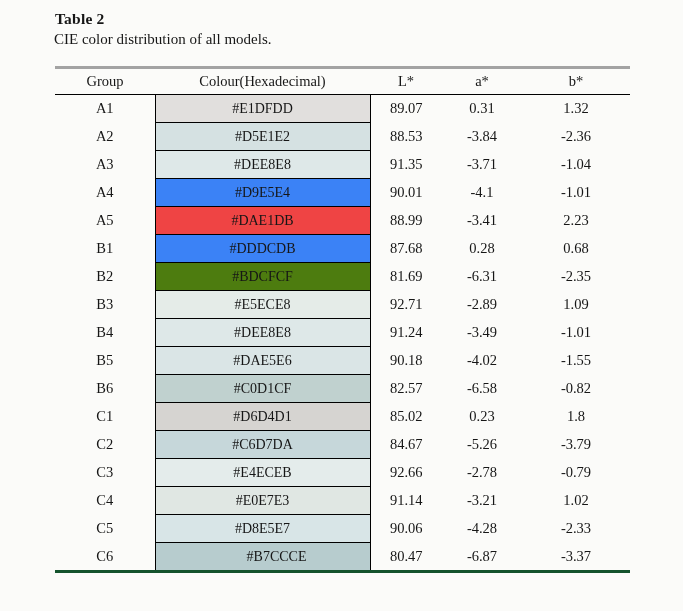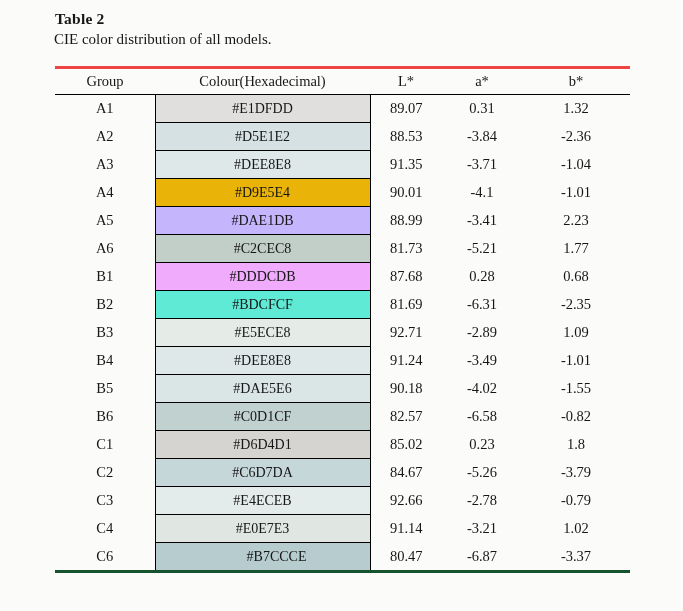--- a/index.html
+++ b/index.html
@@ -35,21 +35,21 @@
     left: 55px;
     top: 66px;
     width: 575px;
     border-collapse: collapse;
     table-layout: fixed;
     font-size: 14.5px;
     color: #161616;
   }
   table.cie-table thead th {
     font-weight: normal;
-    border-top: 3px solid #ef4444;
+    border-top: 3px solid #a3a3a3;
     border-bottom: 1px solid #000;
     height: 25px;
     padding: 0;
     text-align: center;
     font-size: 14.5px;
   }
   table.cie-table tbody td {
     height: 27px;
     padding: 0;
     text-align: center;
@@ -114,49 +114,42 @@
         </tr>
         <tr>
           <td class="cell-group">A3</td>
           <td class="cell-swatch" style="background: rgb(222, 232, 232);">#DEE8E8</td>
           <td class="cell-num">91.35</td>
           <td class="cell-num">-3.71</td>
           <td class="cell-num">-1.04</td>
         </tr>
         <tr>
           <td class="cell-group">A4</td>
-          <td class="cell-swatch" style="background: #eab308;">#D9E5E4</td>
+          <td class="cell-swatch" style="background: #3b82f6;">#D9E5E4</td>
           <td class="cell-num">90.01</td>
           <td class="cell-num">-4.1</td>
           <td class="cell-num">-1.01</td>
         </tr>
         <tr>
           <td class="cell-group">A5</td>
-          <td class="cell-swatch" style="background: #c4b5fd; margin-top: 44px;">#DAE1DB</td>
+          <td class="cell-swatch" style="background: #ef4444; margin-top: 44px;">#DAE1DB</td>
           <td class="cell-num">88.99</td>
           <td class="cell-num">-3.41</td>
           <td class="cell-num">2.23</td>
         </tr>
         <tr>
-          <td class="cell-group">A6</td>
-          <td class="cell-swatch" style="background: rgb(194, 206, 200);">#C2CEC8</td>
-          <td class="cell-num">81.73</td>
-          <td class="cell-num">-5.21</td>
-          <td class="cell-num">1.77</td>
-        </tr>
-        <tr>
           <td class="cell-group">B1</td>
-          <td class="cell-swatch" style="background: #f0abfc; margin-left: 32px;">#DDDCDB</td>
+          <td class="cell-swatch" style="background: #3b82f6; margin-left: 32px;">#DDDCDB</td>
           <td class="cell-num">87.68</td>
           <td class="cell-num">0.28</td>
           <td class="cell-num">0.68</td>
         </tr>
         <tr>
           <td class="cell-group">B2</td>
-          <td class="cell-swatch" style="background: #5eead4;">#BDCFCF</td>
+          <td class="cell-swatch" style="background: #4d7c0f;">#BDCFCF</td>
           <td class="cell-num">81.69</td>
           <td class="cell-num">-6.31</td>
           <td class="cell-num">-2.35</td>
         </tr>
         <tr>
           <td class="cell-group">B3</td>
           <td class="cell-swatch" style="background: rgb(229, 236, 232);">#E5ECE8</td>
           <td class="cell-num">92.71</td>
           <td class="cell-num">-2.89</td>
           <td class="cell-num">1.09</td>
@@ -204,20 +197,27 @@
           <td class="cell-num">-0.79</td>
         </tr>
         <tr>
           <td class="cell-group">C4</td>
           <td class="cell-swatch" style="background: rgb(224, 231, 227);">#E0E7E3</td>
           <td class="cell-num">91.14</td>
           <td class="cell-num">-3.21</td>
           <td class="cell-num">1.02</td>
         </tr>
         <tr>
+          <td class="cell-group">C5</td>
+          <td class="cell-swatch" style="background: rgb(216, 229, 231);">#D8E5E7</td>
+          <td class="cell-num">90.06</td>
+          <td class="cell-num">-4.28</td>
+          <td class="cell-num">-2.33</td>
+        </tr>
+        <tr>
           <td class="cell-group">C6</td>
           <td class="cell-swatch" style="background: rgb(183, 204, 206); padding-left: 28px;">#B7CCCE</td>
           <td class="cell-num">80.47</td>
           <td class="cell-num">-6.87</td>
           <td class="cell-num">-3.37</td>
         </tr>
       </tbody>
   </table>
 
 </div>

